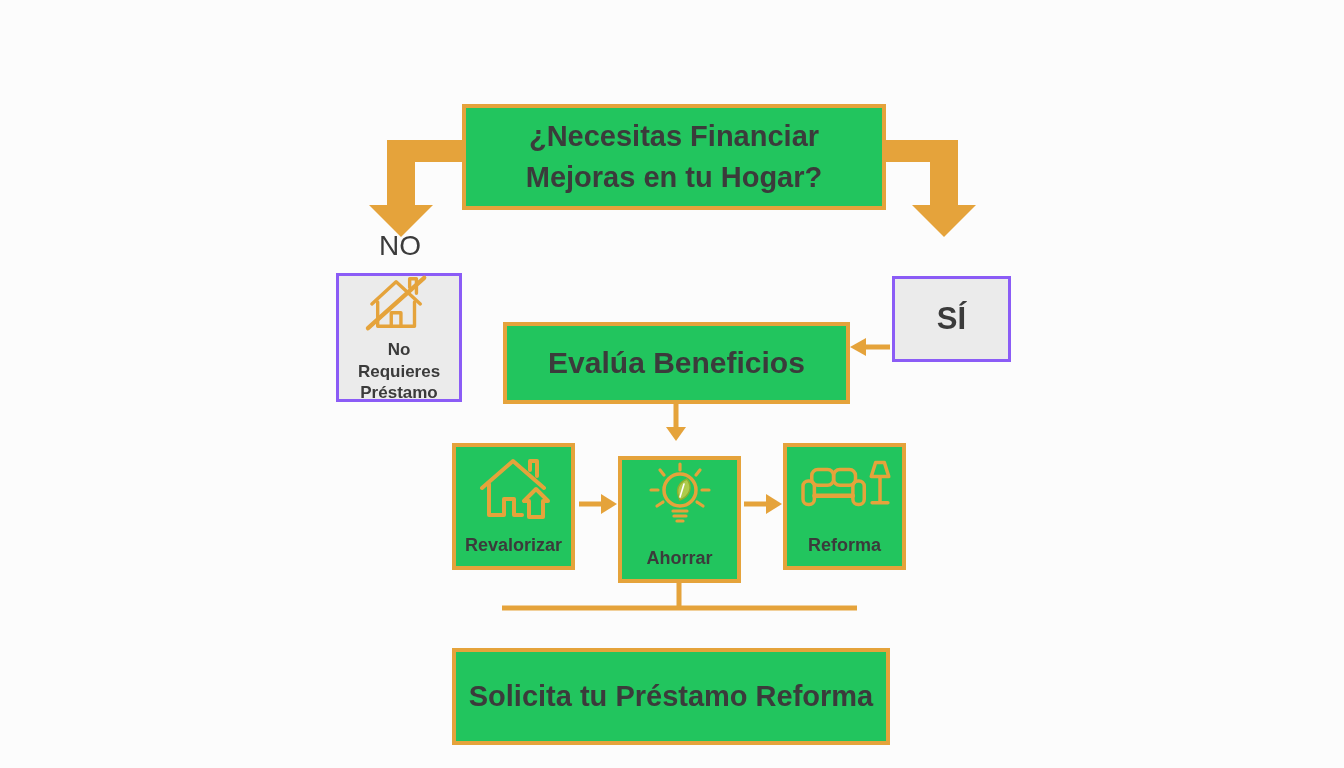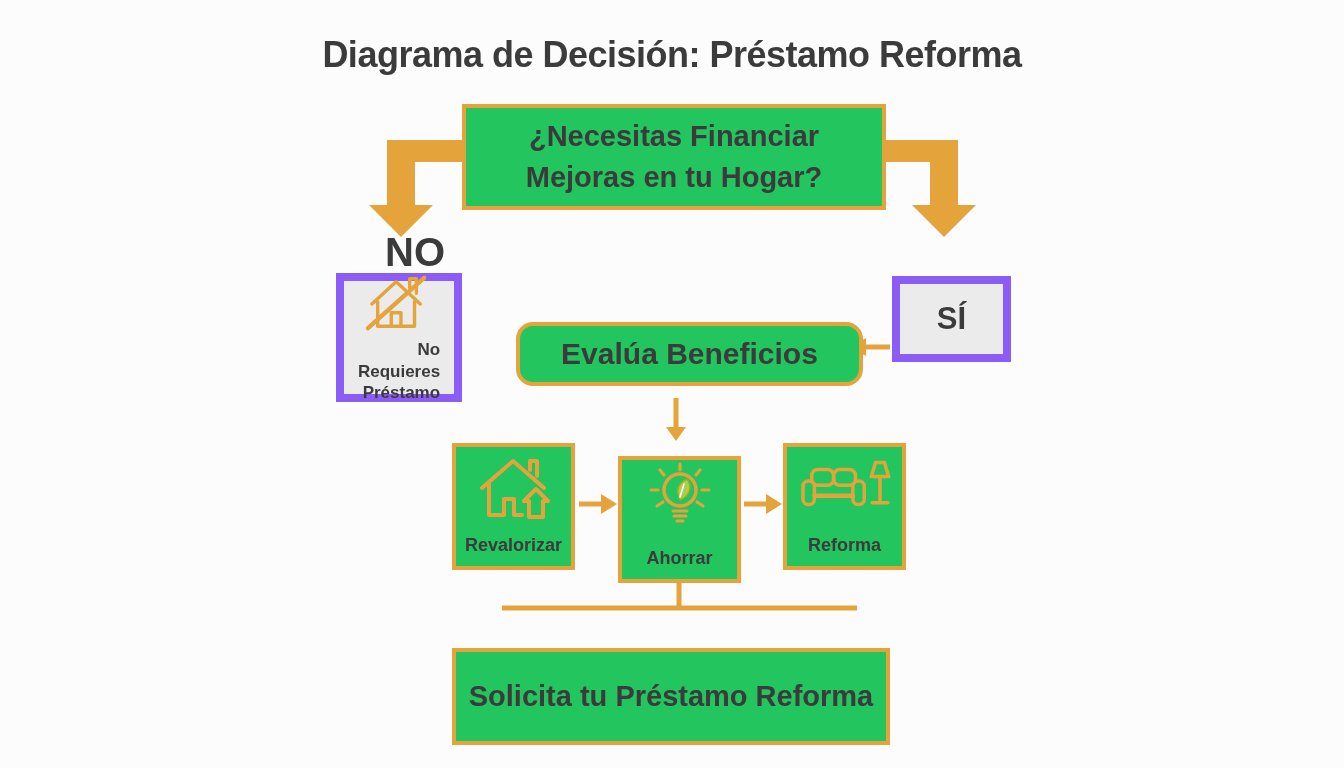--- a/index.html
+++ b/index.html
@@ -37,60 +37,59 @@
     position: absolute;
     display: flex;
     align-items: center;
     justify-content: center;
     text-align: center;
     background: #22c55e;
     color: #3b3b3b;
     font-weight: 700;
   }
   .gold { border: 4px solid #E5A33B; }
-  .gray { border: 8px solid #8b5cf6; background: #EBEBEB; text-align: right; }
+  .gray { border: 3px solid #8b5cf6; background: #EBEBEB; }
 
   .question {
     left: 462px; top: 104px;
     width: 424px; height: 106px;
     font-size: 29px;
     line-height: 1.4;
   }
   .question span { display: inline-block; max-width: 340px; }
 
   .branch-label {
     position: absolute;
-    font-size: 40px;
-    font-weight: 700;
+    font-size: 28px;
+    font-weight: 400;
     color: #3b3b3b;
-    text-align: right;
+    text-align: center;
   }
   .label-no { left: 355px; top: 230px; width: 90px; }
 
   .no-loan {
     left: 336px; top: 273px;
     width: 126px; height: 129px;
     flex-direction: column;
     font-size: 17px;
     line-height: 1.25;
     padding: 6px 20px;
   }
   .no-loan .node-label { max-width: 112px; }
 
   .si-box {
     left: 892px; top: 276px;
     width: 119px; height: 86px;
     font-size: 31px;
   }
 
   .evaluate {
-    left: 516px; top: 322px;
-    width: 347px; height: 64px;
+    left: 503px; top: 322px;
+    width: 347px; height: 82px;
     font-size: 30px;
-    border-radius: 17px;
   }
 
   .benefit {
     top: 443px;
     width: 123px; height: 127px;
     flex-direction: column;
     justify-content: flex-end;
     font-size: 18px;
     padding-bottom: 10px;
     gap: 8px;
@@ -109,21 +108,20 @@
     left: 452px; top: 648px;
     width: 438px; height: 97px;
     font-size: 29px;
   }
 </style>
 </head>
 <body>
 
 <div class="canvas">
 
-  <h1 class="title">Diagrama de Decisión: Préstamo Reforma</h1>
 
   <svg class="connectors" viewBox="0 0 1344 768" aria-hidden="true">
 
     <path fill="#E5A33B" d="M463,140 H387 V205 H369 L401,237 L433,205 H415 V162 H463 Z"></path>
 
     <path fill="#E5A33B" d="M886,140 H958 V205 H976 L944,237 L912,205 H930 V162 H886 Z"></path>
 
     <g stroke="#E5A33B" fill="#E5A33B">
       <line x1="890" y1="347" x2="864" y2="347" stroke-width="5"></line>
       <polygon points="866,338 866,356 850,347" stroke="none"></polygon>

